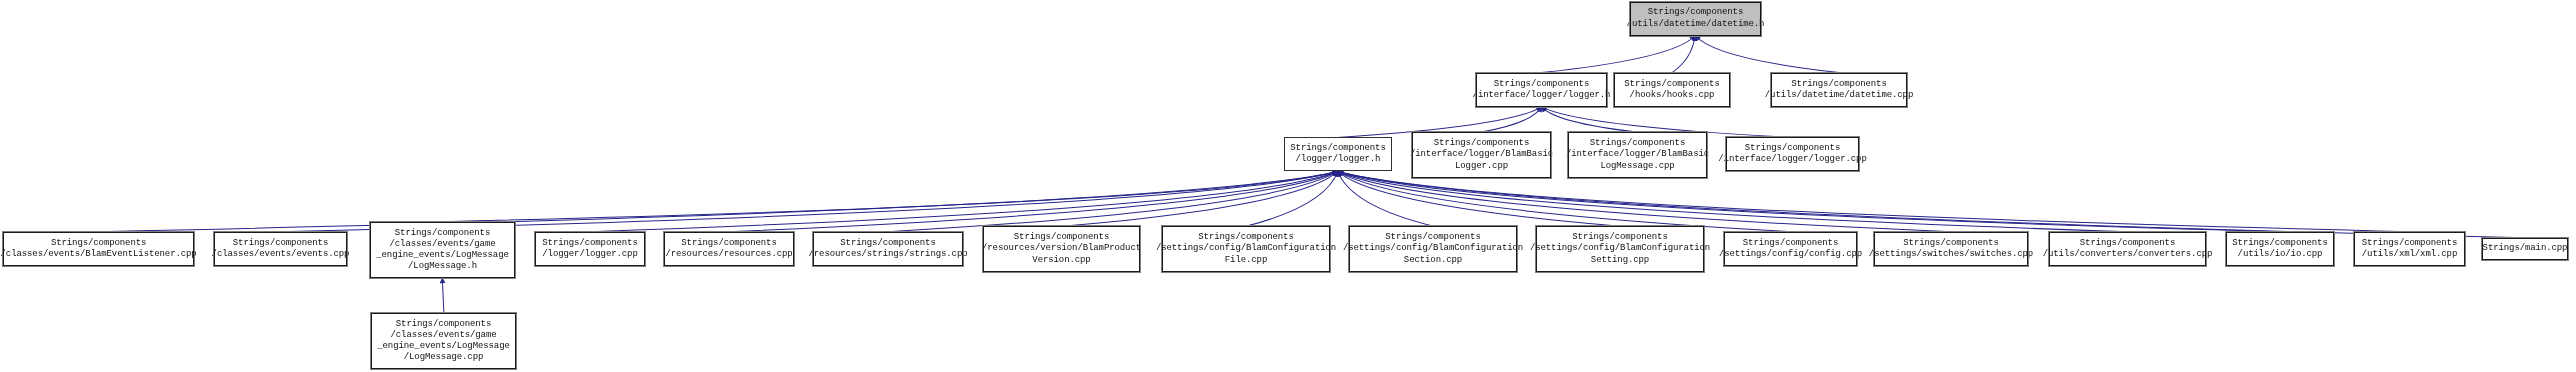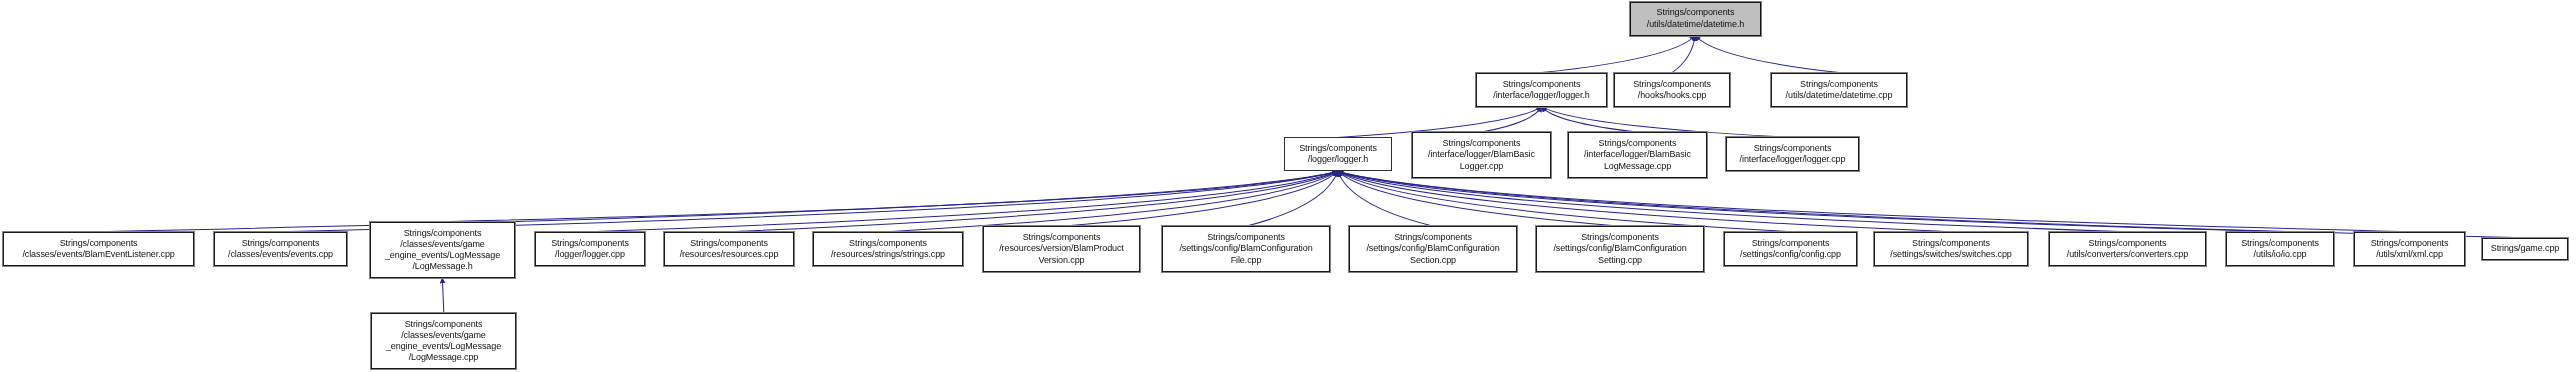--- a/index.html
+++ b/index.html
@@ -32,20 +32,21 @@
     display: flex;
     align-items: center;
     justify-content: center;
     text-align: center;
     font-size: 9px;
     line-height: 11.2px;
     color: #101010;
     letter-spacing: -0.1px;
     white-space: pre-line;
     padding: 0.8px 3.1px;
+    font-family: Liberation Mono, monospace;
   }
   .node.root {
     background: #bfbfbf;
     border: 0.8px solid #101010;
   }
   .node.current {
     border: 1.5px solid #303030;
     outline: none;
   }
 </style>
@@ -136,16 +137,16 @@
       <div class="node" style="left: 1724px; top: 232px; width: 133px; height: 34px;">Strings/components
 /settings/config/config.cpp</div>
       <div class="node" style="left: 1874px; top: 232px; width: 154px; height: 34px;">Strings/components
 /settings/switches/switches.cpp</div>
       <div class="node" style="left: 2049px; top: 232px; width: 157px; height: 34px;">Strings/components
 /utils/converters/converters.cpp</div>
       <div class="node" style="left: 2226px; top: 232px; width: 108px; height: 34px;">Strings/components
 /utils/io/io.cpp</div>
       <div class="node" style="left: 2354px; top: 232px; width: 111px; height: 34px;">Strings/components
 /utils/xml/xml.cpp</div>
-      <div class="node" style="left: 2482px; top: 238px; width: 86px; height: 21.6px;">Strings/game.cpp</div>
+      <div class="node" style="left: 2482px; top: 238px; width: 86px; height: 21.6px;">Strings/main.cpp</div>
     </div>
 </div>
 
 
 </body></html>

